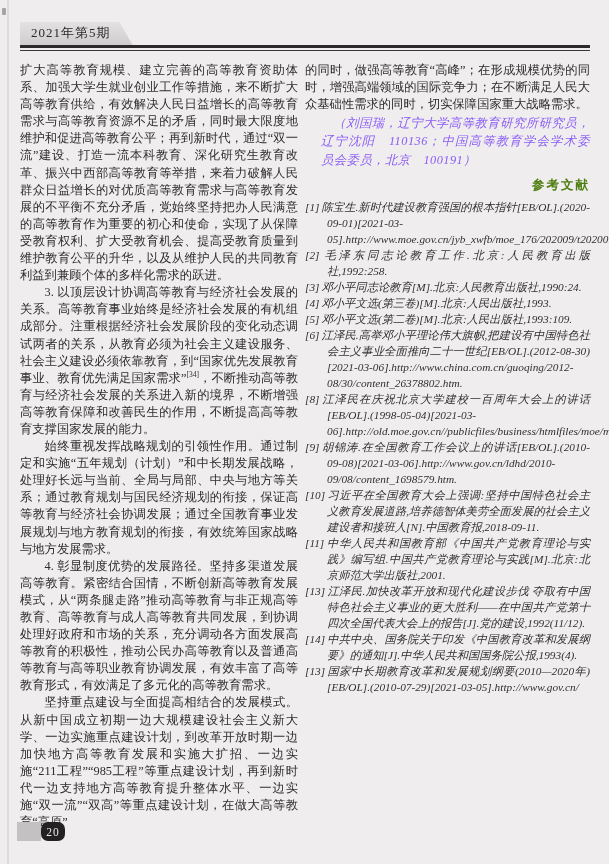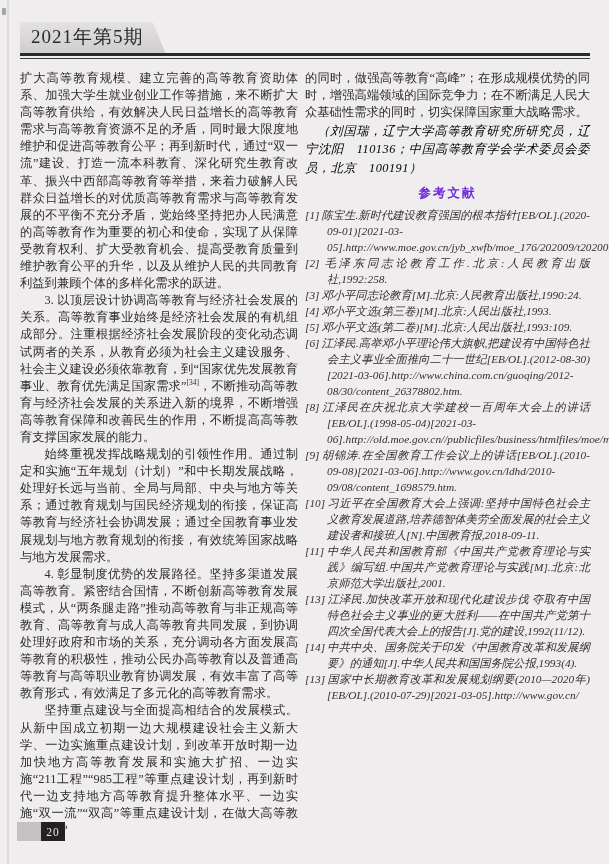--- a/index.html
+++ b/index.html
@@ -20,21 +20,21 @@
     position: absolute; left: 2px; top: 8px; width: 4px; height: 7px;
     background: #6a6a6a; opacity: .55; border-radius: 1px;
   }
   .content { position: absolute; left: 20px; right: 19px; top: 0; }
 
   
   .header { position: relative; padding-top: 22px; }
   .issue-tab {
     display: inline-block;
     background: linear-gradient(180deg, #e3e1e2 0%, #cfcdce 100%);
-    font-size: 19px; letter-spacing: 1px;
+    font-size: 13px; letter-spacing: 1px;
     padding: 2px 22px 3px 11px;
     clip-path: polygon(0 0, calc(100% - 13px) 0, 100% 100%, 0 100%);
     color: #2a2a2a;
   }
   .journal-title {
     position: absolute; right: 1px; bottom: 7px;
     font-size: 17px; font-weight: bold; letter-spacing: 7px;
     color: #222021; white-space: nowrap;
   }
   .header-rule {
@@ -53,27 +53,27 @@
     text-align: justify; text-justify: inter-ideograph;
     color: #2e2c2d;
   }
   .para.indent { text-indent: 2em; }
   .para sup { font-size: 7.5px; line-height: 0; vertical-align: super; }
 
   .author-note {
     font-size: 12.3px; line-height: 18.2px;
     font-style: italic; text-align: justify;
     text-indent: 1em; letter-spacing: .5px;
-    margin-top: 1px; color: #000000;
+    margin-top: 1px; color: #8b5cf6; margin-left: 16px;
   }
 
   .refs-title {
-    text-align: center; font-weight: bold;
+    text-align: right; font-weight: bold;
     font-size: 12.5px; letter-spacing: 2px;
-    margin: 8px 0 5px 0; color: #6d28d9;
+    margin: 8px 0 5px 0; color: #4d7c0f;
   }
   .refs { list-style: none; }
   .refs li {
     font-size: 11.3px; line-height: 16px;
     text-align: justify;
     padding-left: 1.95em; text-indent: -1.95em;
     font-style: italic; color: #322f31;
   }
   .refs .ref-num { font-style: italic; padding-right: 2px; }
 
@@ -81,20 +81,21 @@
   .pagenum-wrap {
     position: absolute; left: 17px; top: 822px;
     display: flex; height: 19px;
   }
   .pagenum-gray { width: 24px; height: 19px; background: #c3c1c2; }
   .pagenum-black {
     width: 24px; height: 19px; background: #232122;
     color: #e9e7e8; font-size: 11.5px;
     display: flex; align-items: center; justify-content: center;
     letter-spacing: 1px;
+    border-radius: 7px;
   }
 </style>
 </head>
 <body>
 
 <div class="page">
   <div class="scan-edge"></div>
   <div class="scan-speck"></div>
 
   <div class="content">

